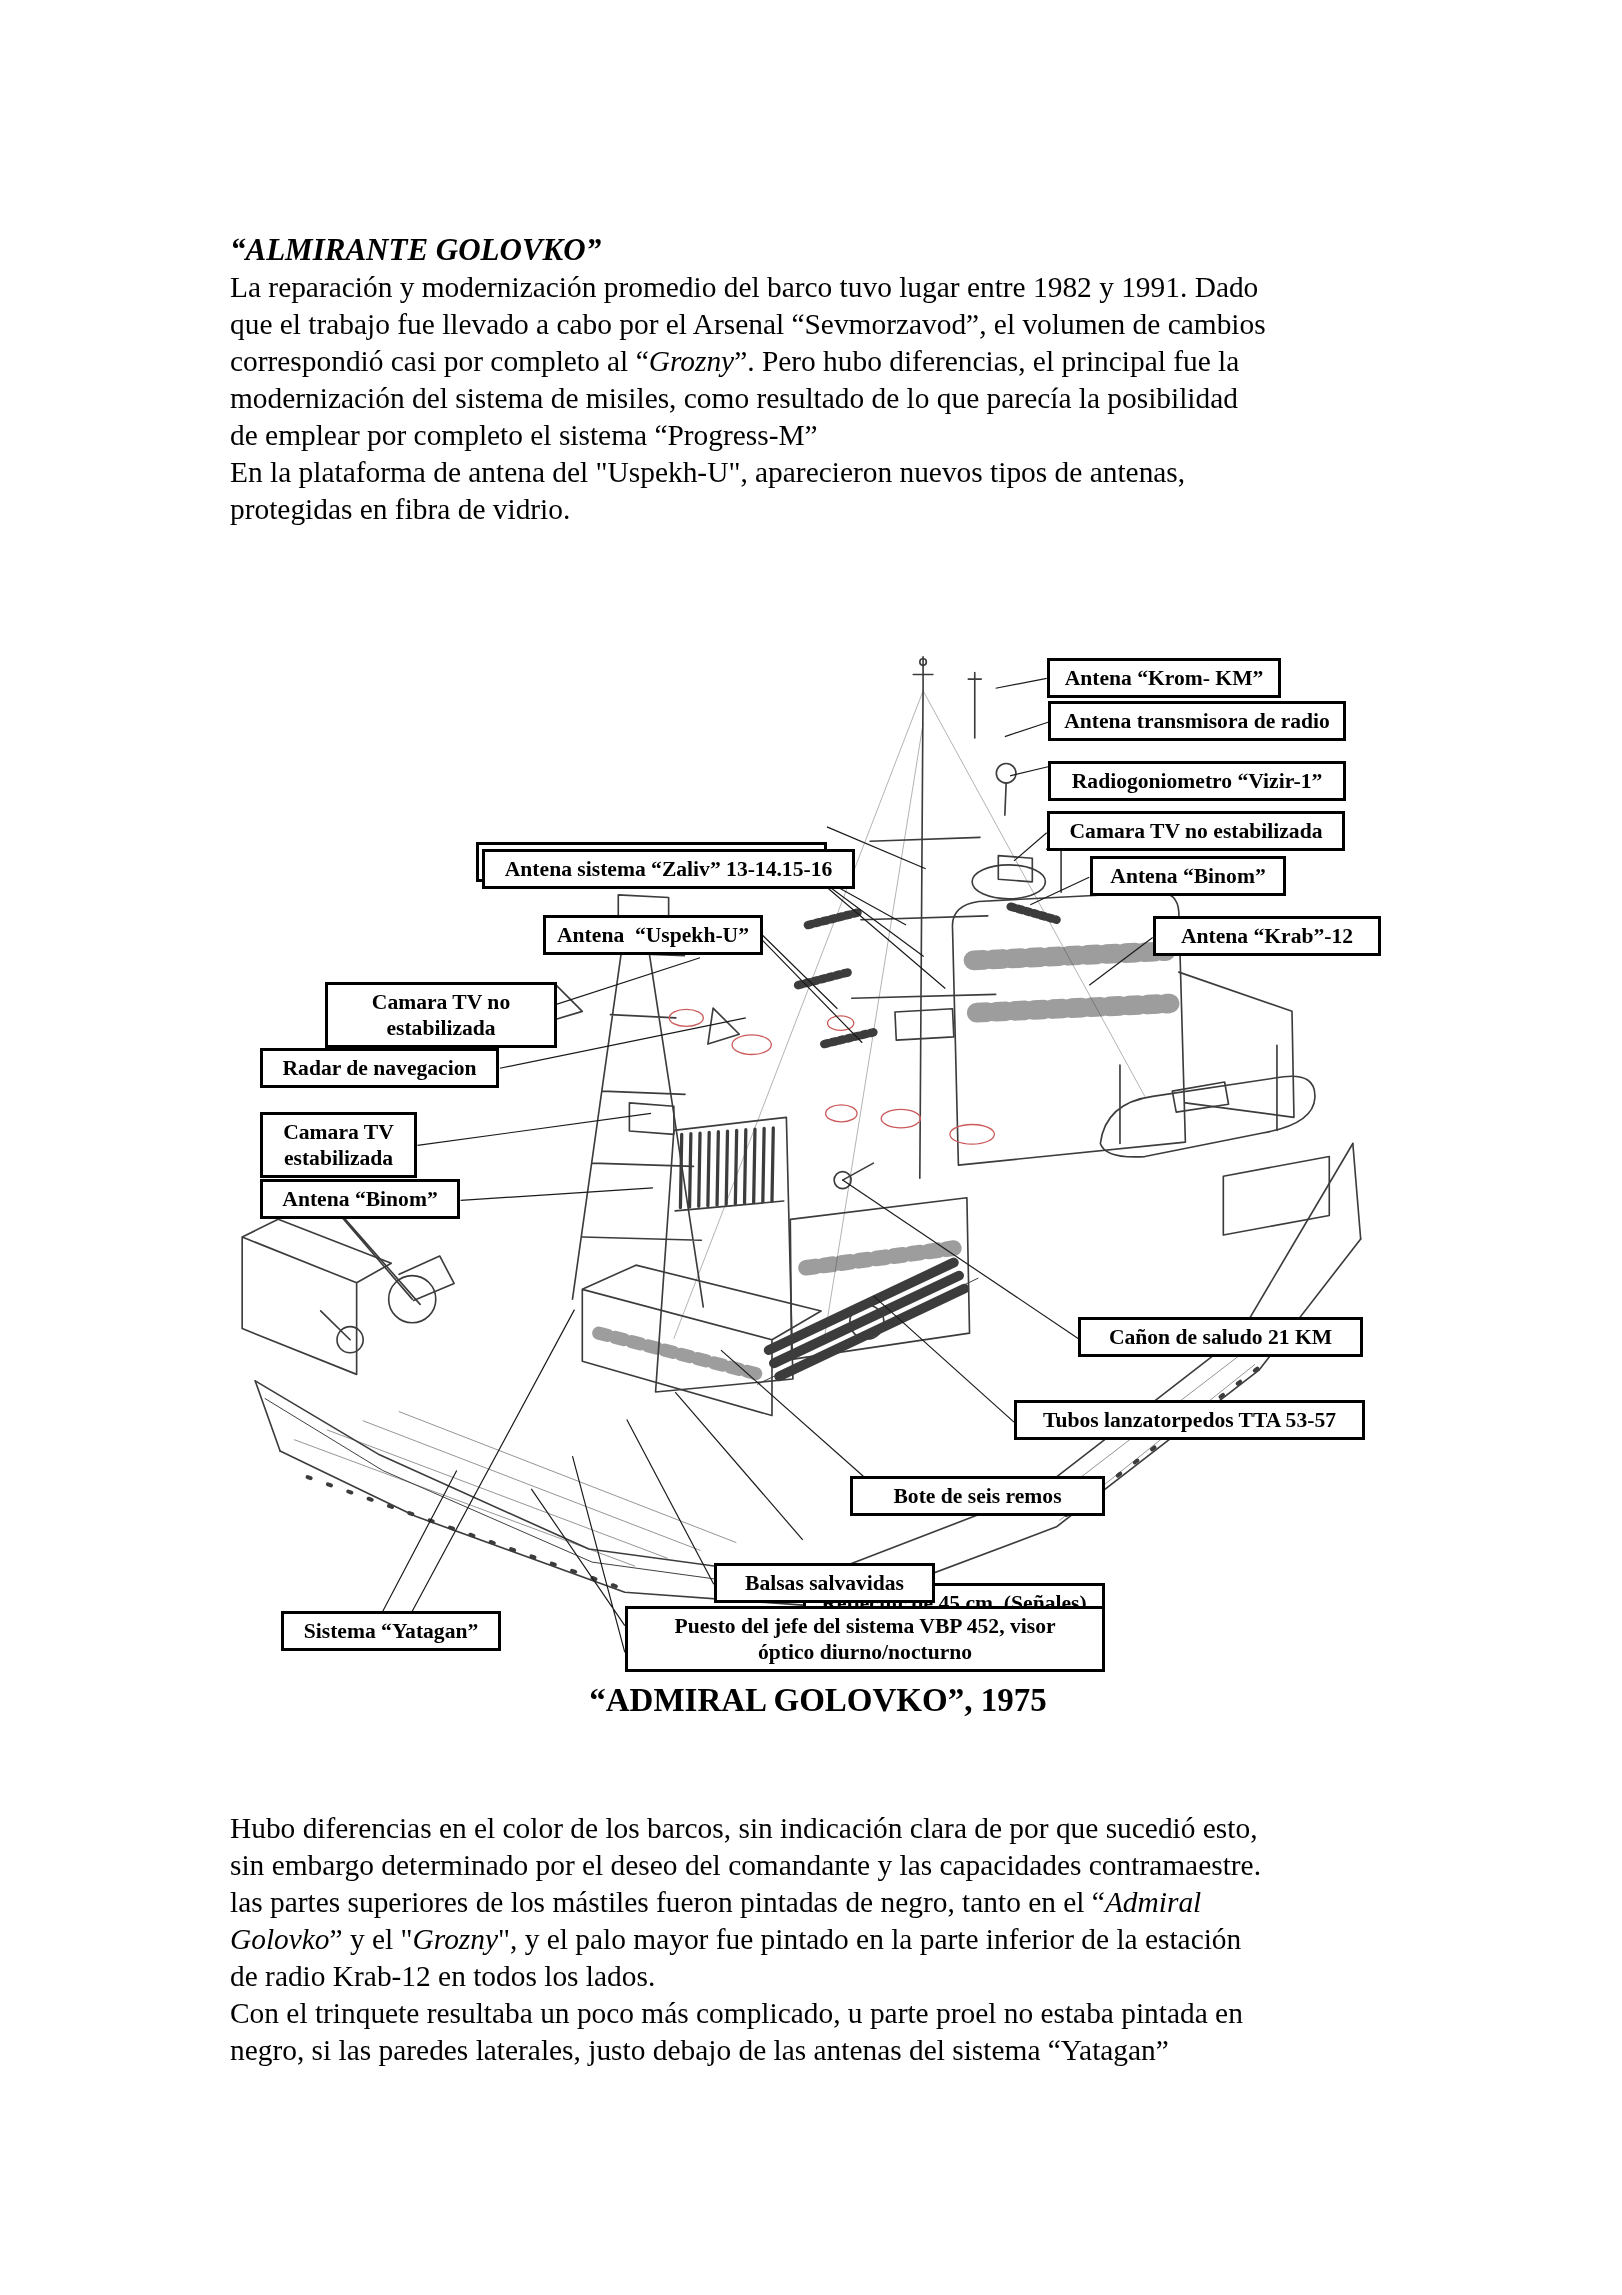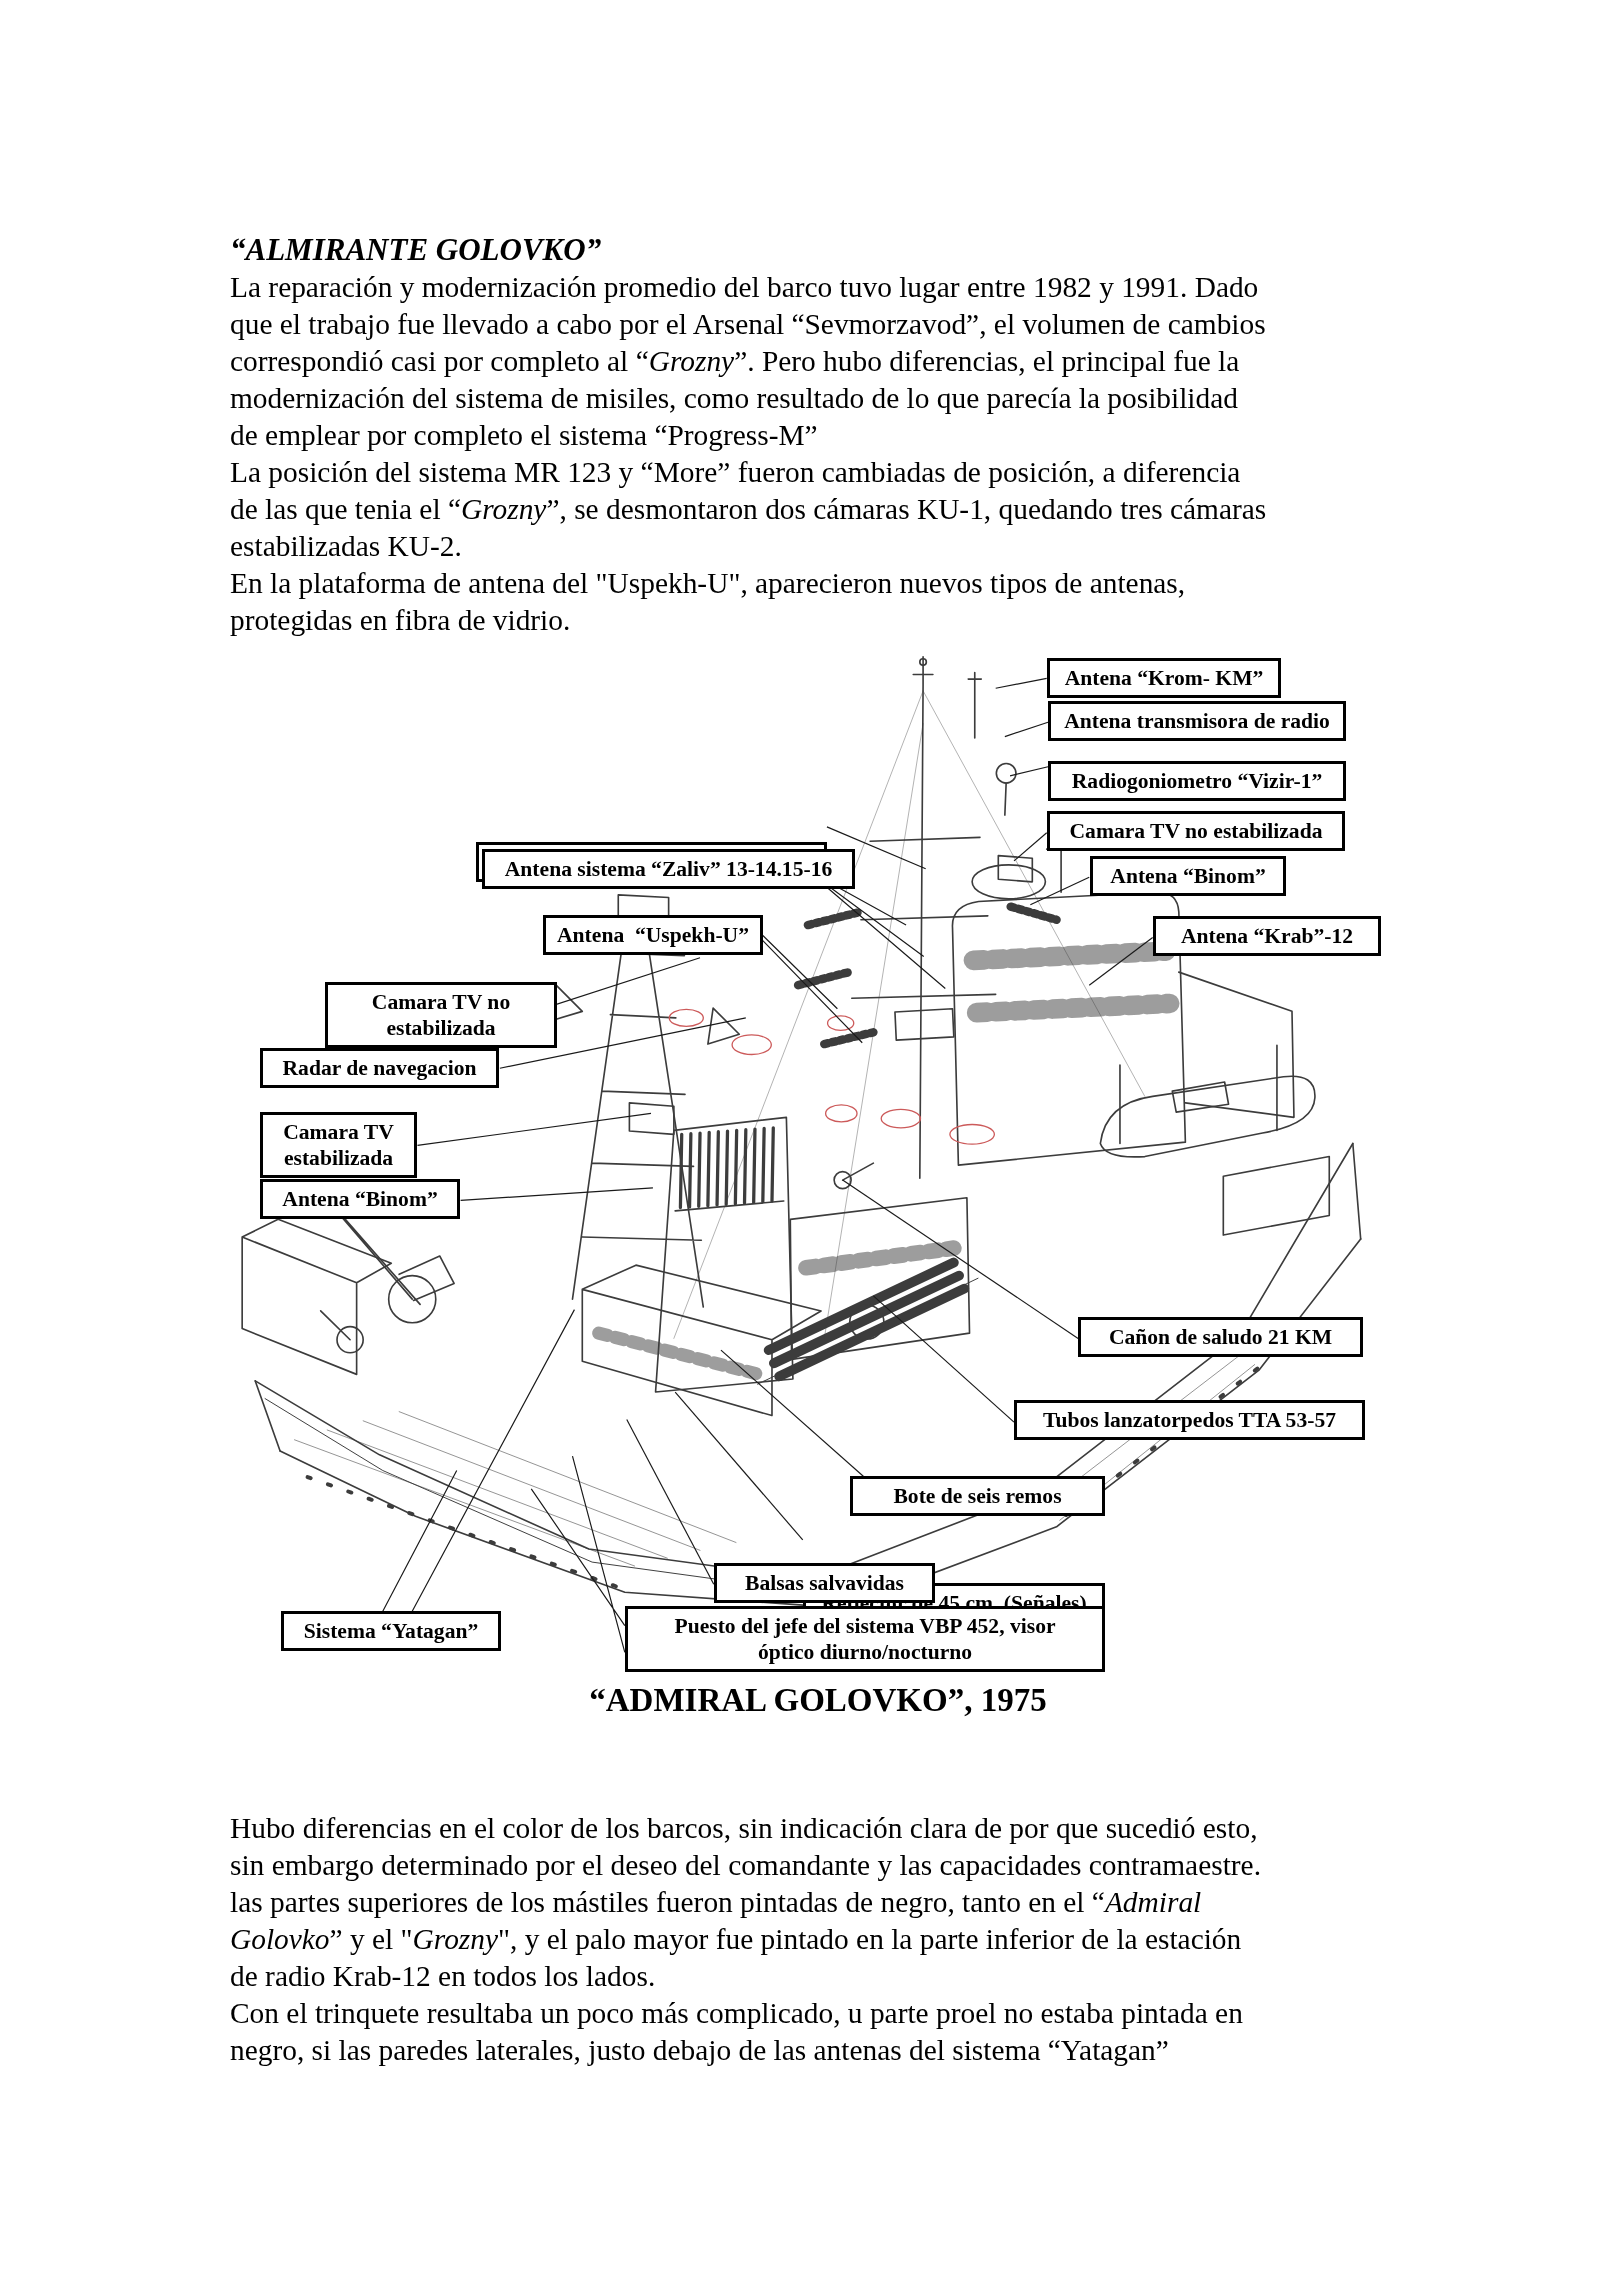--- a/index.html
+++ b/index.html
@@ -28,23 +28,20 @@
 
 <div class="page">
 
   <div class="textblock" style="top:230px;">
     <div class="doc-title">“ALMIRANTE GOLOVKO”</div>
     <p class="para"><span>La reparación y modernización promedio del barco tuvo lugar entre 1982 y 1991. Dado
 que el trabajo fue llevado a cabo por el Arsenal “Sevmorzavod”, el volumen de cambios
 correspondió casi por completo al “</span><span class="it">Grozny</span><span>”. Pero hubo diferencias, el principal fue la
 modernización del sistema de misiles, como resultado de lo que parecía la posibilidad
 de emplear por completo el sistema “Progress-M”</span></p>
-    <p class="para"><span>La posición del sistema MR 123 y “More” fueron cambiadas de posición, a diferencia
-de las que tenia el “</span><span class="it">Grozny</span><span>”, se desmontaron dos cámaras KU-1, quedando tres cámaras
-estabilizadas KU-2.</span></p>
     <p class="para"><span>En la plataforma de antena del "Uspekh-U", aparecieron nuevos tipos de antenas,
 protegidas en fibra de vidrio.</span></p>
   </div>
 
   <svg class="shipsvg" width="1197" height="1099" viewBox="0 0 1830 1680">
 
     <g stroke="#3c3c3c" stroke-width="2.5" fill="none" stroke-linejoin="round" stroke-linecap="round">
       <path d="M60,1125 L250,1238 L570,1382 L910,1428 L1255,1295 L1565,1055 L1738,762"></path>
       <path d="M98,1232 L305,1332 L625,1448 L955,1472 L1285,1348 L1595,1108 L1750,908"></path>
       <path d="M60,1125 L98,1232"></path>

